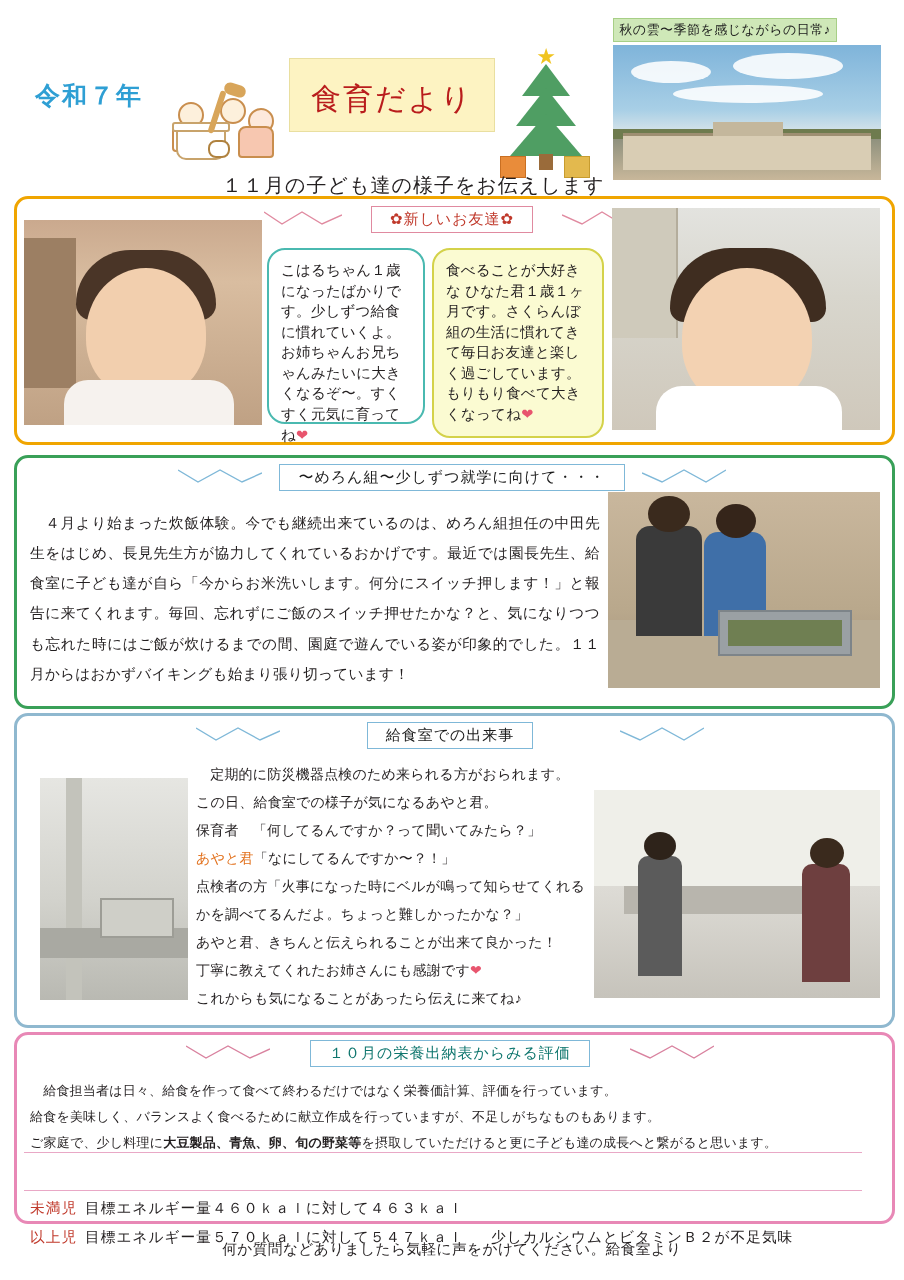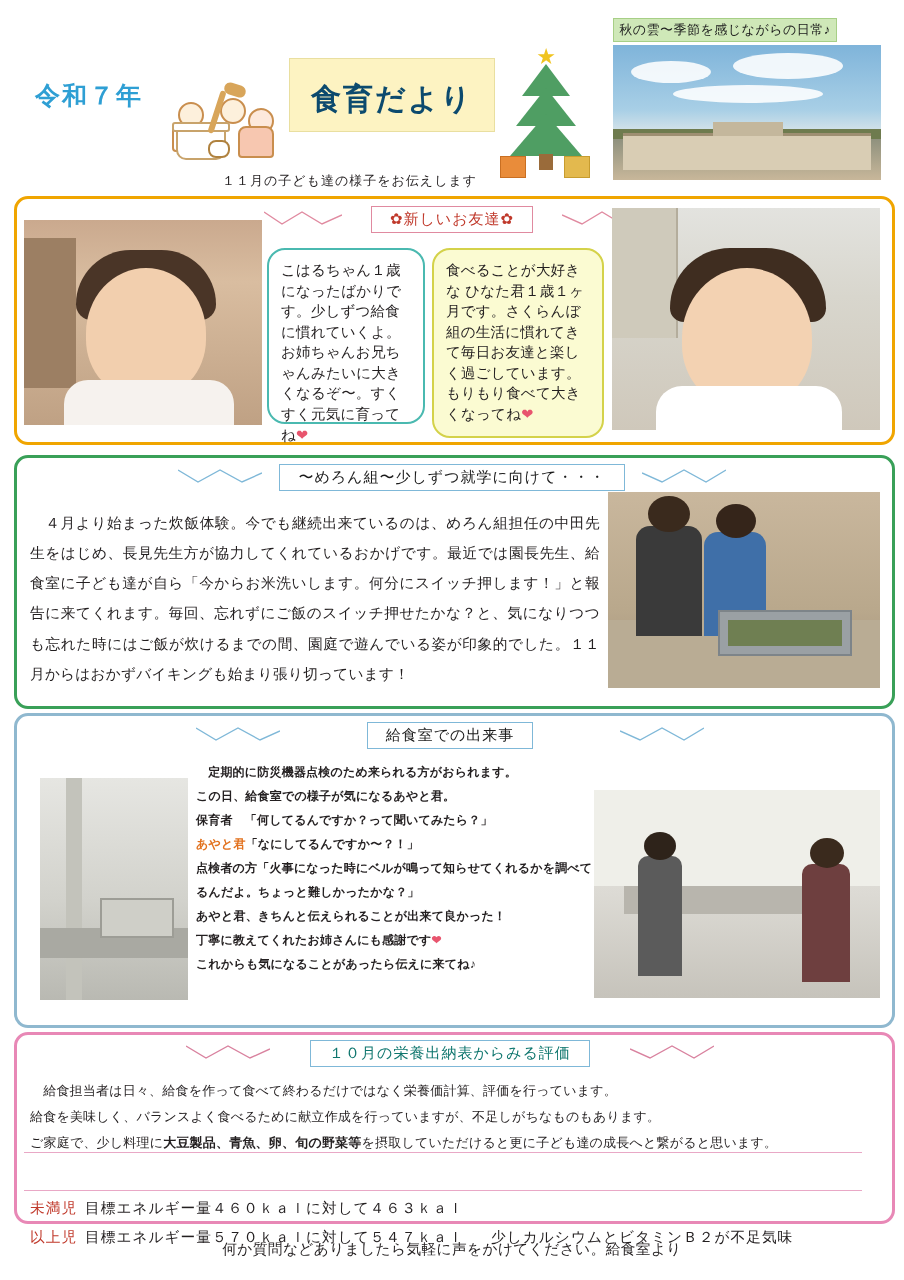--- a/index.html
+++ b/index.html
@@ -42,31 +42,31 @@
     top: 58px;
     width: 204px;
     height: 72px;
     background: #fdf3c2;
     border: 1px solid #e9dfa0;
     display: flex;
     align-items: center;
     justify-content: center;
   }
   .title-box .title-text {
-    color: #0c4a6e;
+    color: #b91c1c;
     font-size: 30px;
-    font-weight: bold;
+    font-weight: normal;
     letter-spacing: 2px;
     margin-top: 8px;
   }
   .subtitle {
     position: absolute;
     left: 222px;
     top: 172px;
-    font-size: 13px;
+    font-size: 20px;
     color: #231f20;
     letter-spacing: 1px;
   }
 
   
   .illo {
     position: absolute;
     left: 168px;
     top: 78px;
     width: 110px;
@@ -321,24 +321,23 @@
     border: 3px solid #8fb8cf;
     border-radius: 14px;
     background: #fff;
   }
   .kitchen-title { left: 280px; top: 722px; width: 340px; height: 26px; }
   .kitchen-title .ribbon-box { color: #1b1b1b; border-color: #7fb8d8; }
 
   .kitchen-text {
     position: absolute;
     left: 196px; top: 760px; width: 400px;
-    font-size: 12px;
+    font-size: 14px;
     line-height: 2.0;
     letter-spacing: 0.2px;
-    font-weight: bold;
   }
   .kitchen-text .speaker-orange { color: #e2711d; }
 
   .photo-kitchen-left {
     left: 40px; top: 778px; width: 148px; height: 222px;
     background: linear-gradient(#e6e6e2 0%, #d2d2cc 55%, #b9b9b2 100%);
   }
   .photo-kitchen-left .pipe {
     position: absolute; left: 26px; top: 0; width: 16px; height: 222px; background: #c3c3bb;
   }

